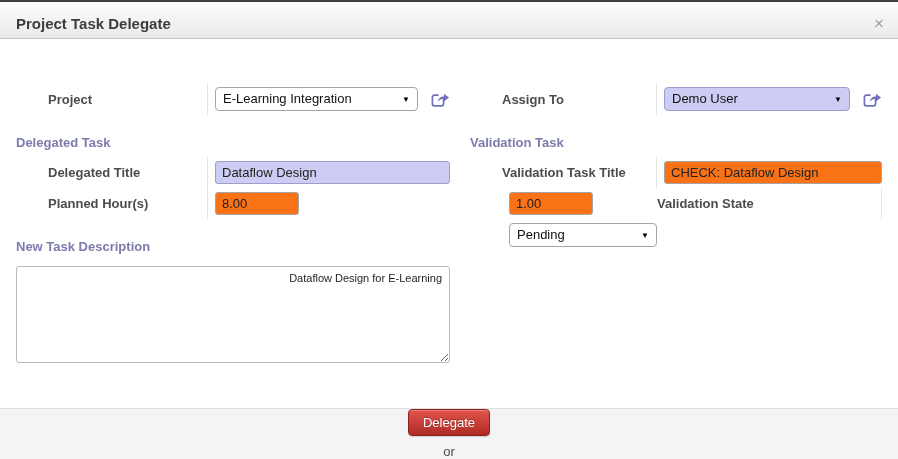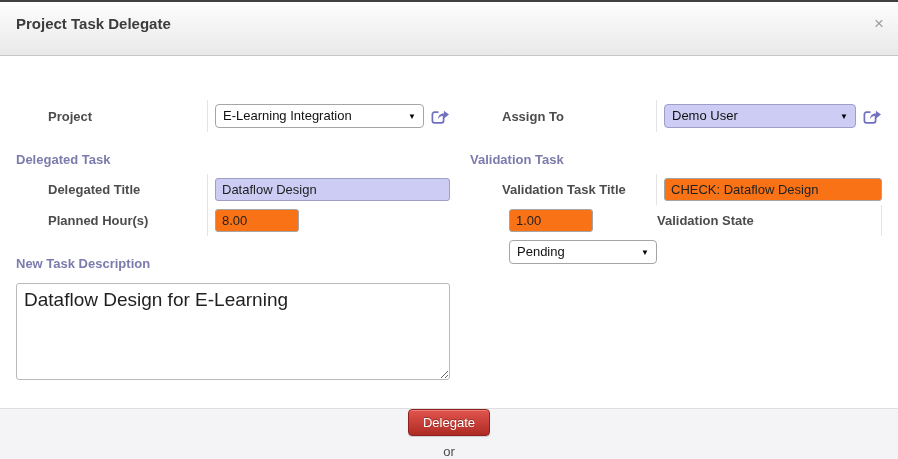--- a/index.html
+++ b/index.html
@@ -12,21 +12,21 @@
     font-size: 13px; color: #4c4c4c;
   }
   .top-edge { height: 2px; background: #3f3f3f; }
 
   
   .modal-header {
     position: relative;
     background: linear-gradient(#fdfdfd, #e9e9e9);
     border-bottom: 1px solid #c6c6c6;
     padding: 13px 16px 4px;
-    height: 54px;
+    height: 37px;
   }
   .modal-title { font-size: 15px; font-weight: bold; color: #3c3c3c; }
   .close-btn {
     position: absolute; right: 14px; top: 13px;
     color: #9d9d9d; font-size: 17px; line-height: 17px;
     cursor: pointer; font-weight: normal;
   }
 
   
   .main {
@@ -44,21 +44,21 @@
 
   .label-cell {
     border-right: 1px solid #e4e4e4;
     padding: 7px 8px 7px 0;
     font-weight: bold; color: #4c4c4c;
     display: flex; align-items: center;
     min-height: 30px;
   }
   .field-cell {
     padding: 4px 0 4px 7px;
-    display: flex; align-items: center; gap: 5px;
+    display: flex; align-items: center; gap: 11px;
     min-height: 30px;
   }
 
   h2.section-title {
     font-size: 13px; font-weight: bold;
     color: #7c7bad;
     margin: 20px 0 7px;
   }
 
   input.txt {
@@ -88,24 +88,25 @@
     font-size: 8px; color: #000;
   }
   .sel.grow { flex: 1 1 auto; }
   .sel.lavender { background: #ccccf4; border-color: #9e9ec9; }
 
   .ext-link { flex: none; display: inline-flex; cursor: pointer; margin-left: 2px; }
 
   textarea.desc {
     width: 100%; height: 97px;
     border: 1px solid #b9b9b9; border-radius: 3px;
-    padding: 5px 7px; font-size: 19px; color: #1f1f1f;
+    padding: 5px 7px; font-size: 11px; color: #1f1f1f;
     font-family: "Liberation Sans", sans-serif;
     resize: both; outline: none; display: block;
     margin-top: 12px;
+    text-align: right;
   }
 
   
   .modal-footer {
     position: absolute; left: 0; right: 0; bottom: 0;
     height: 51px;
     background: #f4f4f6;
     border-top: 1px solid #dfdfdf;
     display: flex; align-items: center;
     padding: 0 16px; gap: 8px; flex-direction: column;

